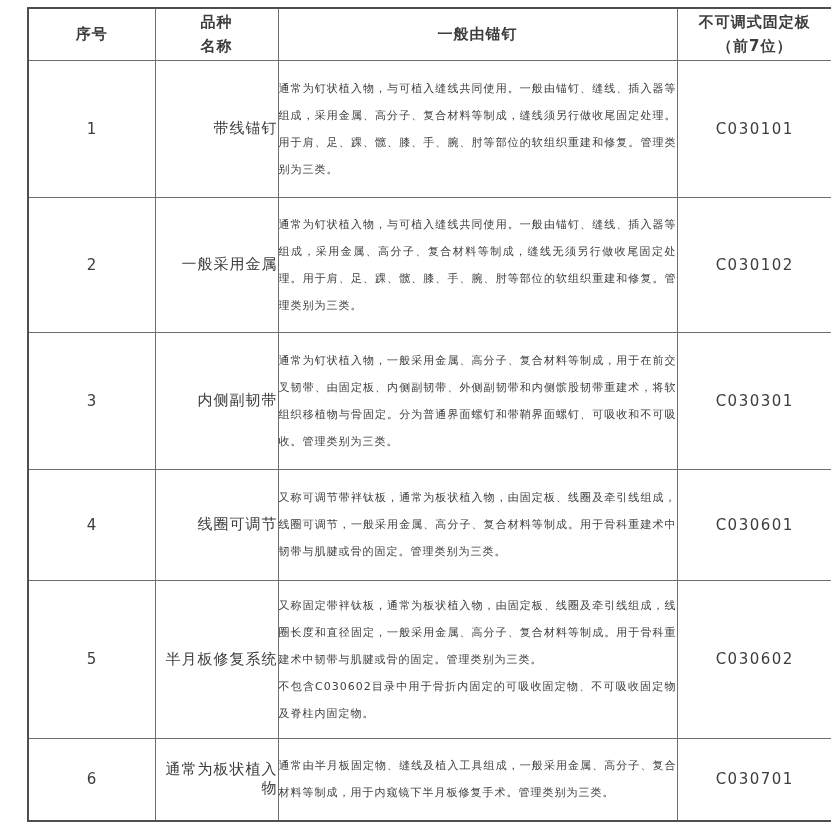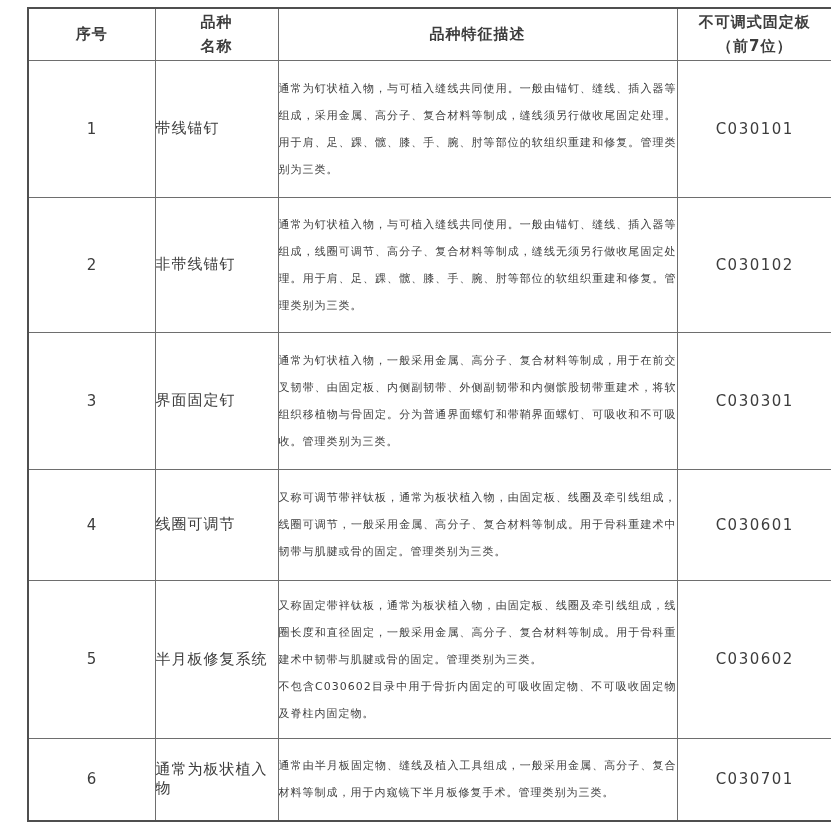--- a/index.html
+++ b/index.html
@@ -37,21 +37,21 @@
     line-height: 24px;
     text-align: center;
     letter-spacing: 1px;
   }
   .cell-no {
     text-align: center;
     font-size: 15px;
     letter-spacing: 0.5px;
   }
   .cell-name {
-    text-align: left;
+    text-align: right;
     font-size: 15px;
     letter-spacing: 1px;
   }
   .cell-code {
     text-align: center;
     font-size: 15px;
     letter-spacing: 1.5px;
   }
   .cell-desc {
     font-size: 11px;
@@ -75,43 +75,43 @@
       <col style="width:399px">
       <col style="width:156px">
     </colgroup>
     <thead>
       <tr style="height:52px">
         <th class="hcell">序号</th>
         <th class="hcell">
           <div>品种</div>
           <div>名称</div>
         </th>
-        <th class="hcell">品种特征描述</th>
+        <th class="hcell">一般由锚钉</th>
         <th class="hcell">
           <div>不可调式固定板</div>
           <div>（前7位）</div>
         </th>
       </tr>
     </thead>
     <tbody>
       <tr style="height:137px">
         <td class="cell-no">1</td>
         <td class="cell-name">带线锚钉</td>
         <td class="cell-desc">通常为钉状植入物，与可植入缝线共同使用。一般由锚钉、缝线、插入器等组成，采用金属、高分子、复合材料等制成，缝线须另行做收尾固定处理。用于肩、足、踝、髋、膝、手、腕、肘等部位的软组织重建和修复。管理类别为三类。</td>
         <td class="cell-code">C030101</td>
       </tr>
       <tr style="height:135px">
         <td class="cell-no">2</td>
-        <td class="cell-name">非带线锚钉</td>
-        <td class="cell-desc">通常为钉状植入物，与可植入缝线共同使用。一般由锚钉、缝线、插入器等组成，线圈可调节、高分子、复合材料等制成，缝线无须另行做收尾固定处理。用于肩、足、踝、髋、膝、手、腕、肘等部位的软组织重建和修复。管理类别为三类。</td>
+        <td class="cell-name">一般采用金属</td>
+        <td class="cell-desc">通常为钉状植入物，与可植入缝线共同使用。一般由锚钉、缝线、插入器等组成，采用金属、高分子、复合材料等制成，缝线无须另行做收尾固定处理。用于肩、足、踝、髋、膝、手、腕、肘等部位的软组织重建和修复。管理类别为三类。</td>
         <td class="cell-code">C030102</td>
       </tr>
       <tr style="height:137px">
         <td class="cell-no">3</td>
-        <td class="cell-name">界面固定钉</td>
+        <td class="cell-name">内侧副韧带</td>
         <td class="cell-desc">通常为钉状植入物，一般采用金属、高分子、复合材料等制成，用于在前交叉韧带、由固定板、内侧副韧带、外侧副韧带和内侧髌股韧带重建术，将软组织移植物与骨固定。分为普通界面螺钉和带鞘界面螺钉、可吸收和不可吸收。管理类别为三类。</td>
         <td class="cell-code">C030301</td>
       </tr>
       <tr style="height:111px">
         <td class="cell-no">4</td>
         <td class="cell-name">线圈可调节</td>
         <td class="cell-desc">又称可调节带袢钛板，通常为板状植入物，由固定板、线圈及牵引线组成，线圈可调节，一般采用金属、高分子、复合材料等制成。用于骨科重建术中韧带与肌腱或骨的固定。管理类别为三类。</td>
         <td class="cell-code">C030601</td>
       </tr>
       <tr style="height:158px">

